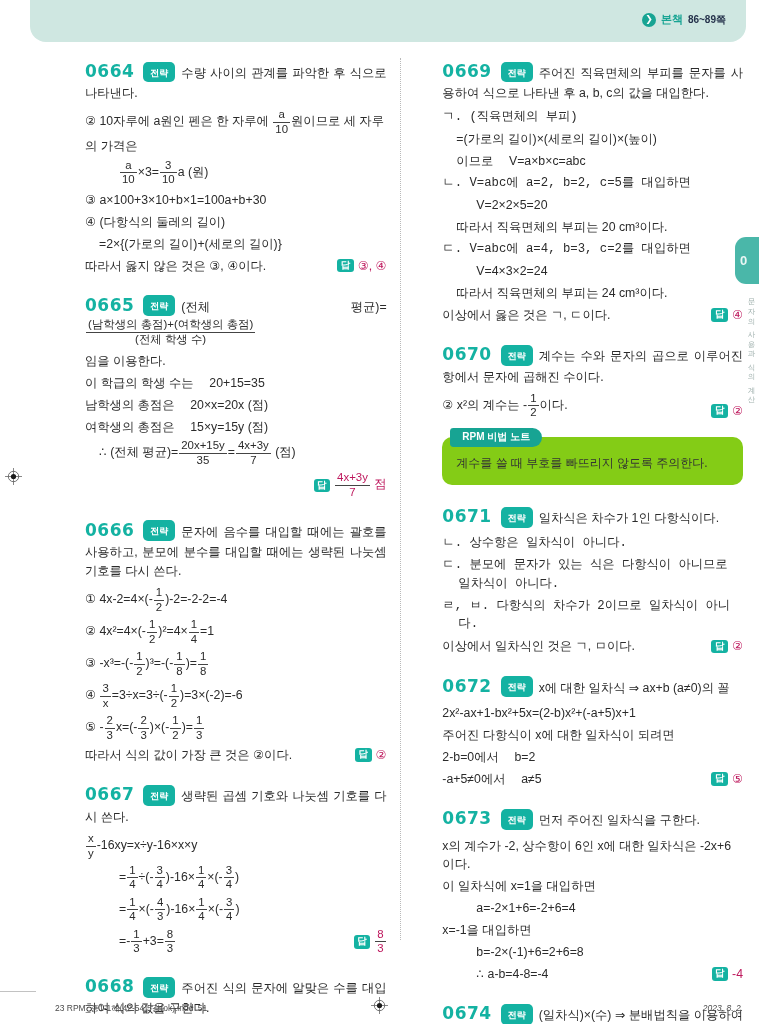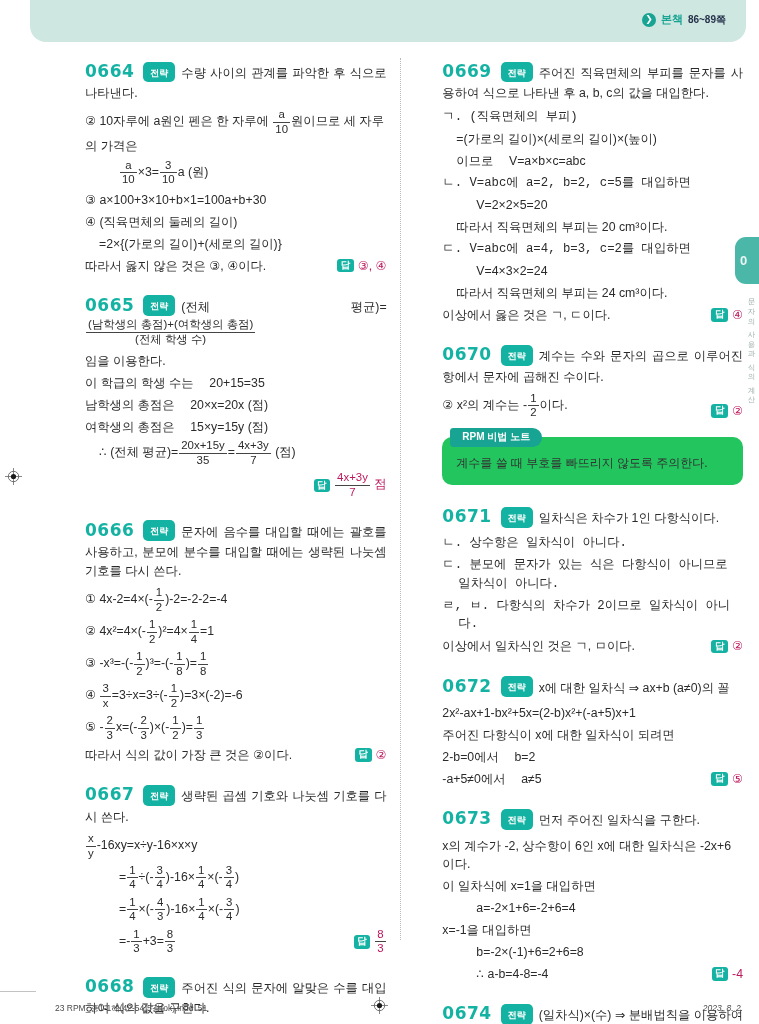--- a/index.html
+++ b/index.html
@@ -37,21 +37,21 @@
   .abadge{display:inline-block;background:#14b2a2;color:#fff;font-size:9.5px;font-weight:bold;
           padding:1px 3.5px 2px;border-radius:3px;line-height:1.1;}
   .atext{font-weight:400;color:#be185d;}
 
   .frac{display:inline-flex;flex-direction:column;vertical-align:middle;text-align:center;
         margin:0 1px;line-height:1.2;font-size:0.93em;}
   .frac .nu{border-bottom:1px solid #444;padding:0 2px;}
   .frac .de{padding:0 2px;}
 
   
-  .note{background:#22c55e;border-radius:10px;padding:18px 14px 13px;margin:16px 0 18px;position:relative;}
+  .note{background:#84cc16;border-radius:10px;padding:18px 14px 13px;margin:16px 0 18px;position:relative;}
   .note-badge{position:absolute;top:-9px;left:8px;background:#17a493;color:#fff;font-weight:bold;
               font-size:10px;padding:2px 12px 3px;border-radius:4px 11px 11px 4px;}
   .note-body{font-size:12px;color:#333;}
 
   
   .side-tab{position:absolute;right:0;top:237px;width:19px;height:47px;background:#4ab7a9;
             border-radius:11px 0 0 11px;color:#eaf6f4;font-weight:bold;font-size:13px;
             display:flex;align-items:center;padding-left:5px;overflow:hidden;}
   .side-vtext{position:absolute;right:3px;top:293px;writing-mode:vertical-rl;
               font-size:7.5px;color:#9fb0ad;letter-spacing:2px;}
@@ -94,21 +94,21 @@
                 <span class="de">10</span>
               </span>×3=<span class="frac">
                 <span class="nu">3</span>
                 <span class="de">10</span>
               </span>a (원)</span>
           </div>
           <div class="line">
             <span class="t">③ a×100+3×10+b×1=100a+b+30</span>
           </div>
           <div class="line">
-            <span class="t">④ (직육면체의 둘레의 길이)</span>
+            <span class="t">④ (다항식의 둘레의 길이)</span>
           </div>
           <div class="line ind1">
             <span class="t">=2×{(가로의 길이)+(세로의 길이)}</span>
           </div>
           <div class="line">
             <span class="t">따라서 옳지 않은 것은 ③, ④이다.</span>
             <span class="answrap">
               <span class="abadge">답</span>
               <span class="atext">③, ④</span>
             </span>

